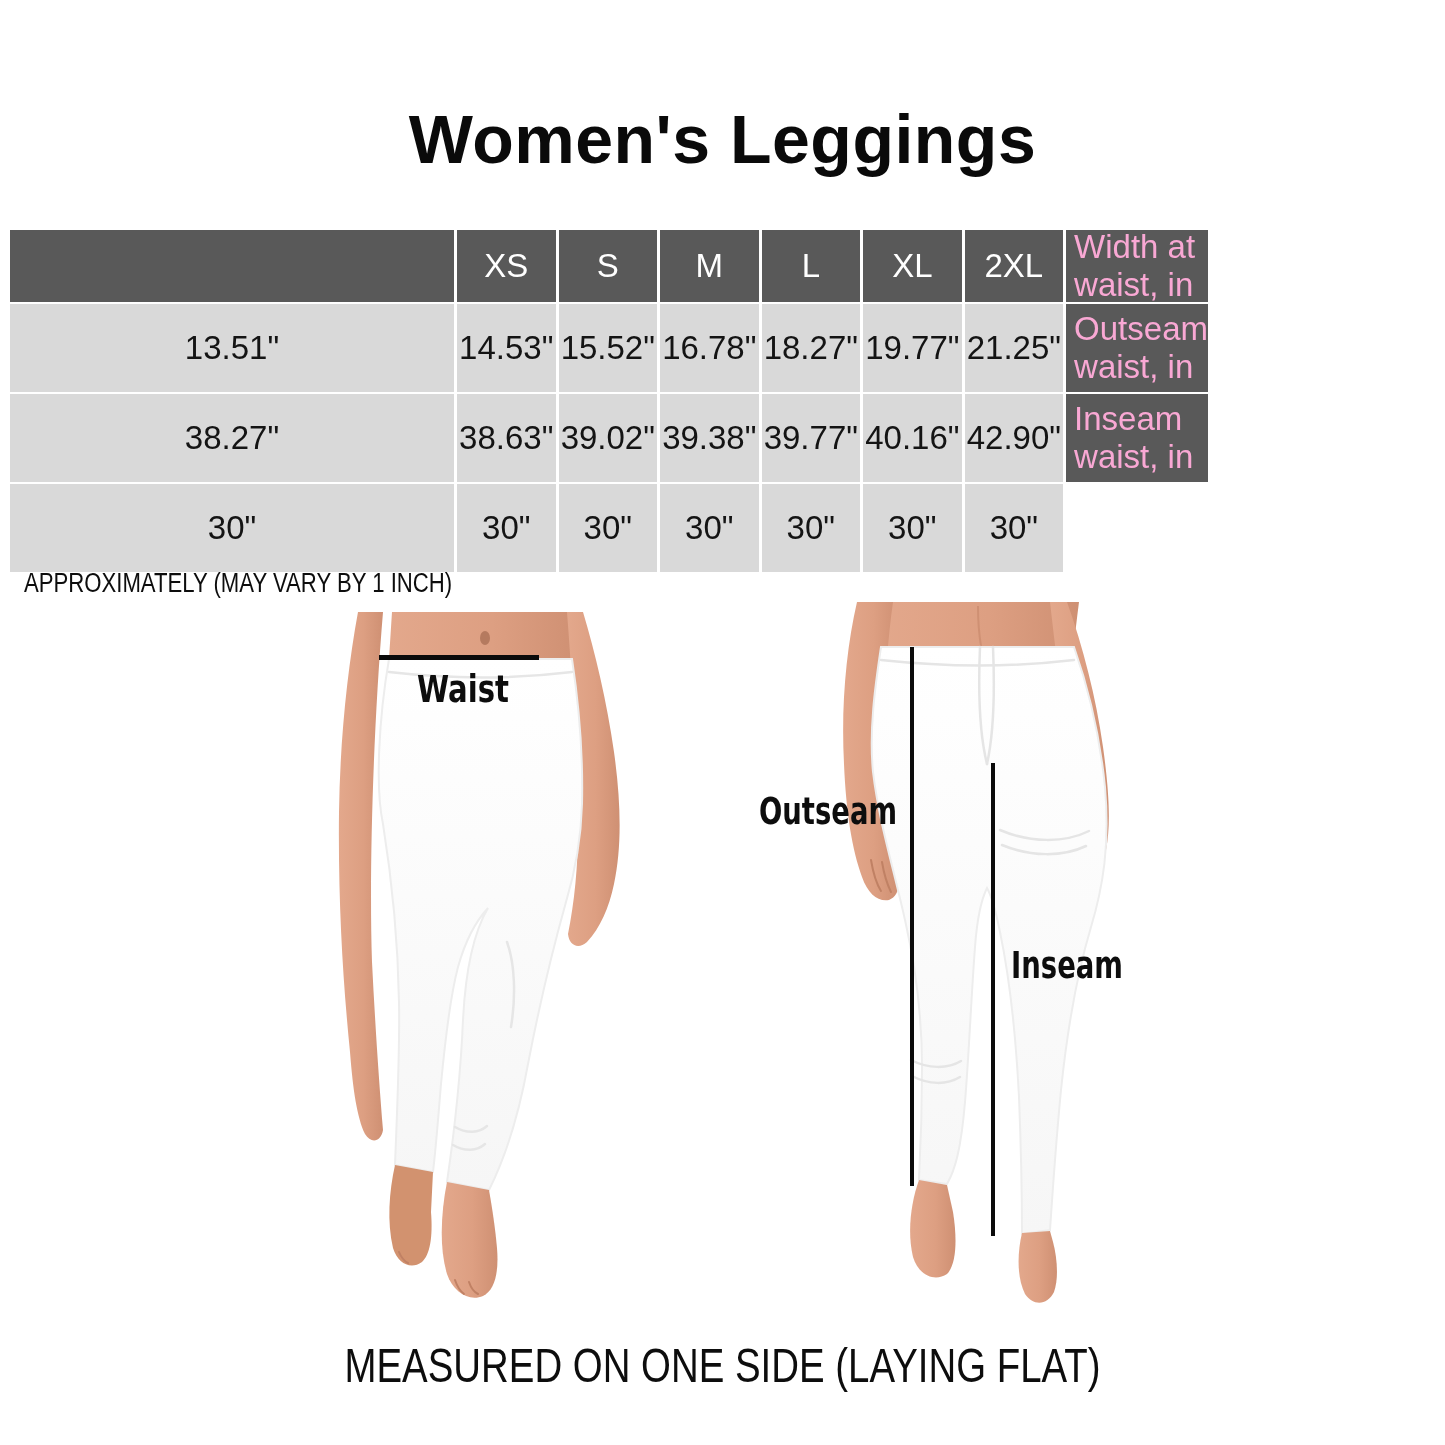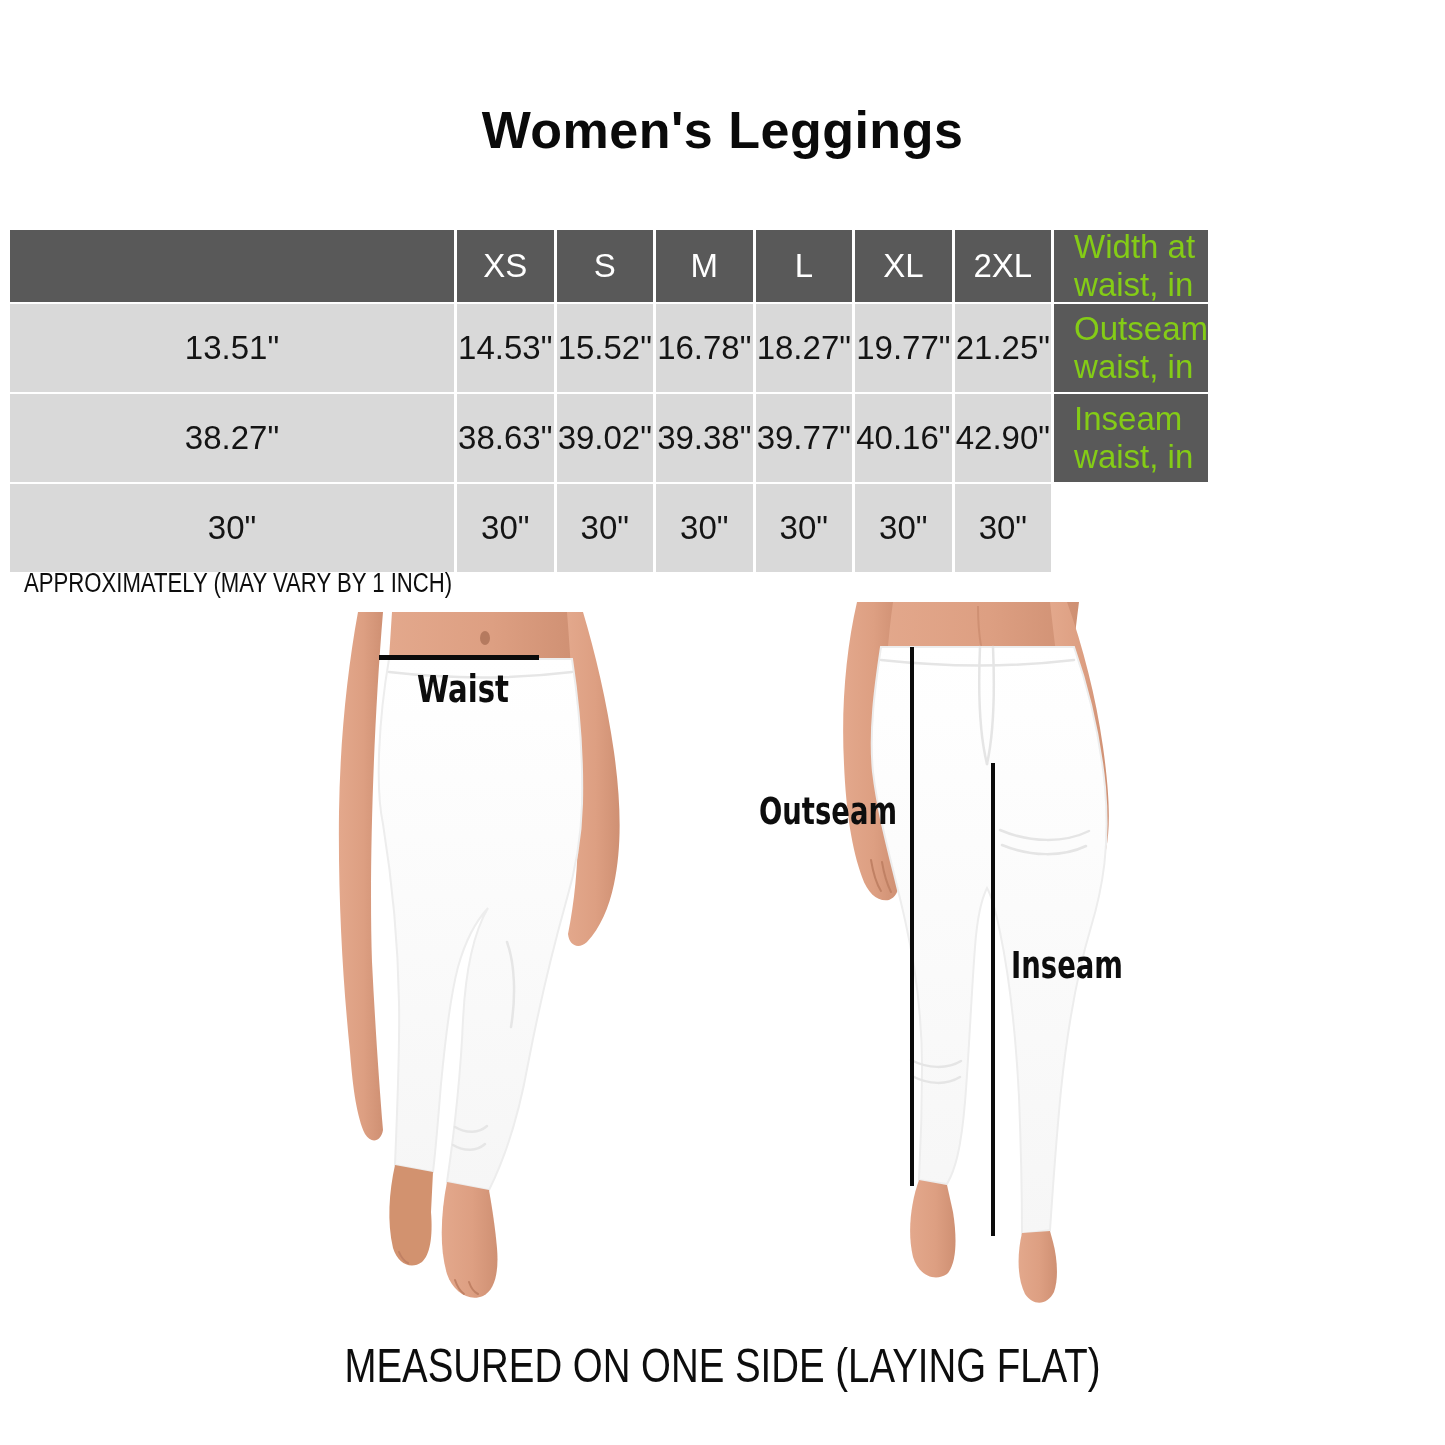--- a/index.html
+++ b/index.html
@@ -6,35 +6,35 @@
   .page{
     position:relative;
     width:1445px;height:1445px;
     background:#ffffff;
     font-family:"Liberation Sans", sans-serif;
     overflow:hidden;
   }
   .title{
     position:absolute;top:100px;left:0;width:100%;
     text-align:center;
-    font-size:52px;font-weight:700;color:#0a0a0a;
+    font-size:68px;font-weight:700;color:#0a0a0a;
     letter-spacing:0.5px;
   }
   
   .size-table{
     position:absolute;left:10px;top:230px;width:1198px;
     display:grid;
     grid-template-columns:444px repeat(7,1fr);
     grid-template-rows:72px 88px 88px 88px;
     column-gap:3px;row-gap:2px;
     background:#ffffff;
   }
   .cell{display:flex;align-items:center;justify-content:center;font-size:33px;}
   .cell.head{background:#595959;color:#ffffff;}
-  .cell.rowlabel{background:#595959;color:#84cc16;justify-content:flex-start;padding-left:20px;}
+  .cell.rowlabel{background:#595959;color:#f9a8d4;justify-content:flex-start;padding-left:8px;}
   .cell.val{background:#d9d9d9;color:#141414;}
   .note{
     position:absolute;left:24px;top:568px;
     font-size:27px;color:#0d0d0d;
     transform:scaleX(0.82);transform-origin:left center;
     white-space:nowrap;
   }
   .footer-note{
     position:absolute;left:0;top:1338px;width:100%;
     text-align:center;font-size:48px;color:#0d0d0d;

